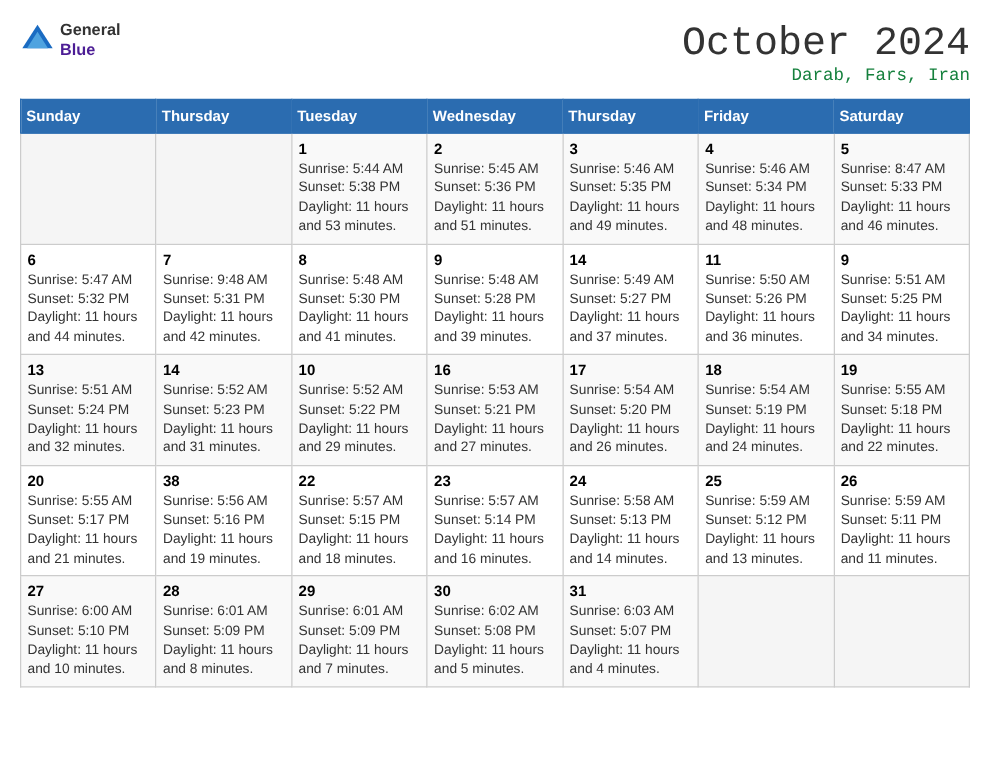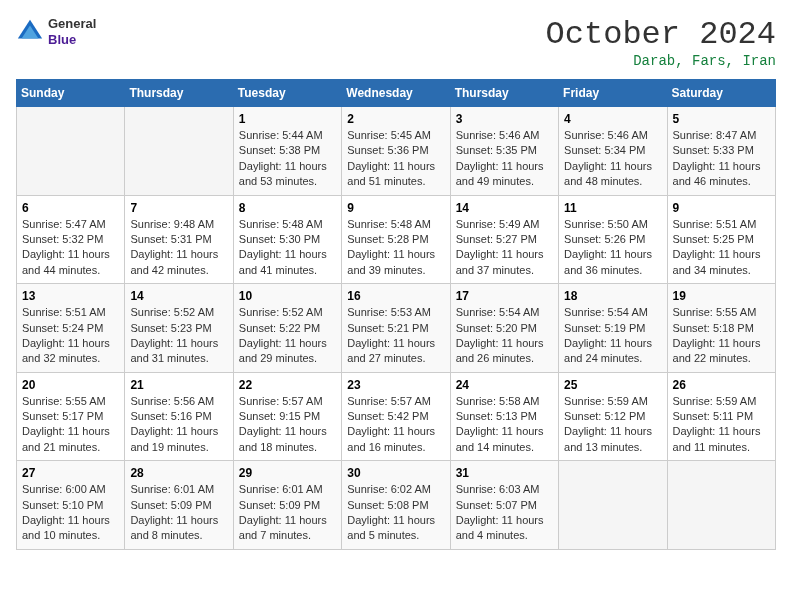--- a/index.html
+++ b/index.html
@@ -252,35 +252,35 @@
           </td>
         </tr>
         <tr>
           <td>
             <span class="day-num">20</span>
             <div class="day-info">Sunrise: 5:55 AM
 Sunset: 5:17 PM
 Daylight: 11 hours and 21 minutes.</div>
           </td>
           <td>
-            <span class="day-num">21</span>
+            <span class="day-num">38</span>
             <div class="day-info">Sunrise: 5:56 AM
 Sunset: 5:16 PM
 Daylight: 11 hours and 19 minutes.</div>
           </td>
           <td>
             <span class="day-num">22</span>
             <div class="day-info">Sunrise: 5:57 AM
-Sunset: 9:15 PM
+Sunset: 5:15 PM
 Daylight: 11 hours and 18 minutes.</div>
           </td>
           <td>
             <span class="day-num">23</span>
             <div class="day-info">Sunrise: 5:57 AM
-Sunset: 5:42 PM
+Sunset: 5:14 PM
 Daylight: 11 hours and 16 minutes.</div>
           </td>
           <td>
             <span class="day-num">24</span>
             <div class="day-info">Sunrise: 5:58 AM
 Sunset: 5:13 PM
 Daylight: 11 hours and 14 minutes.</div>
           </td>
           <td>
             <span class="day-num">25</span>

